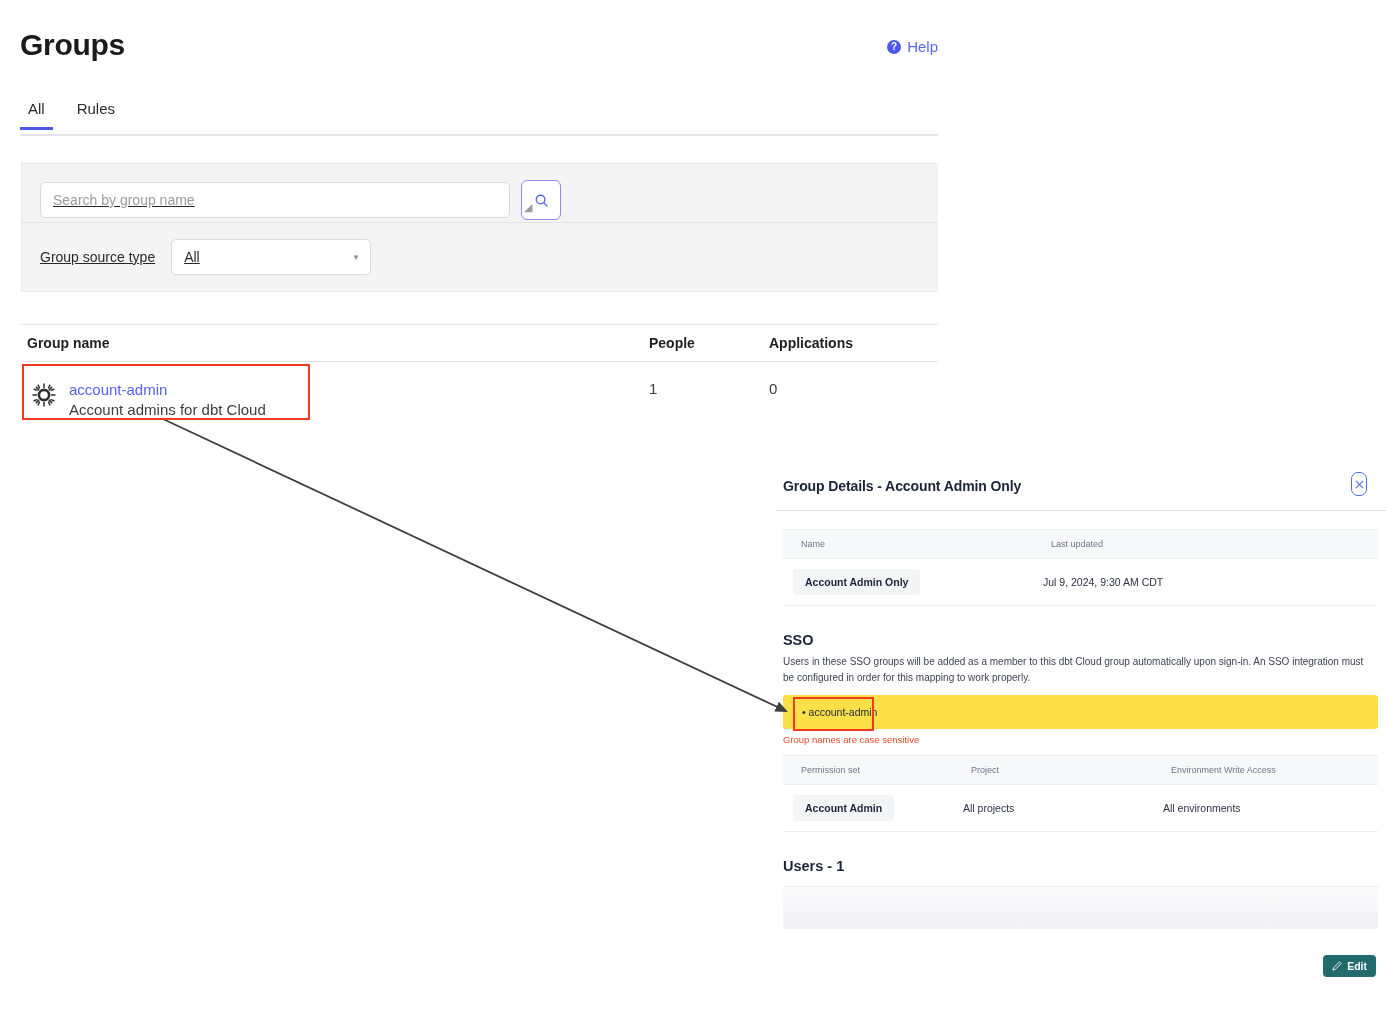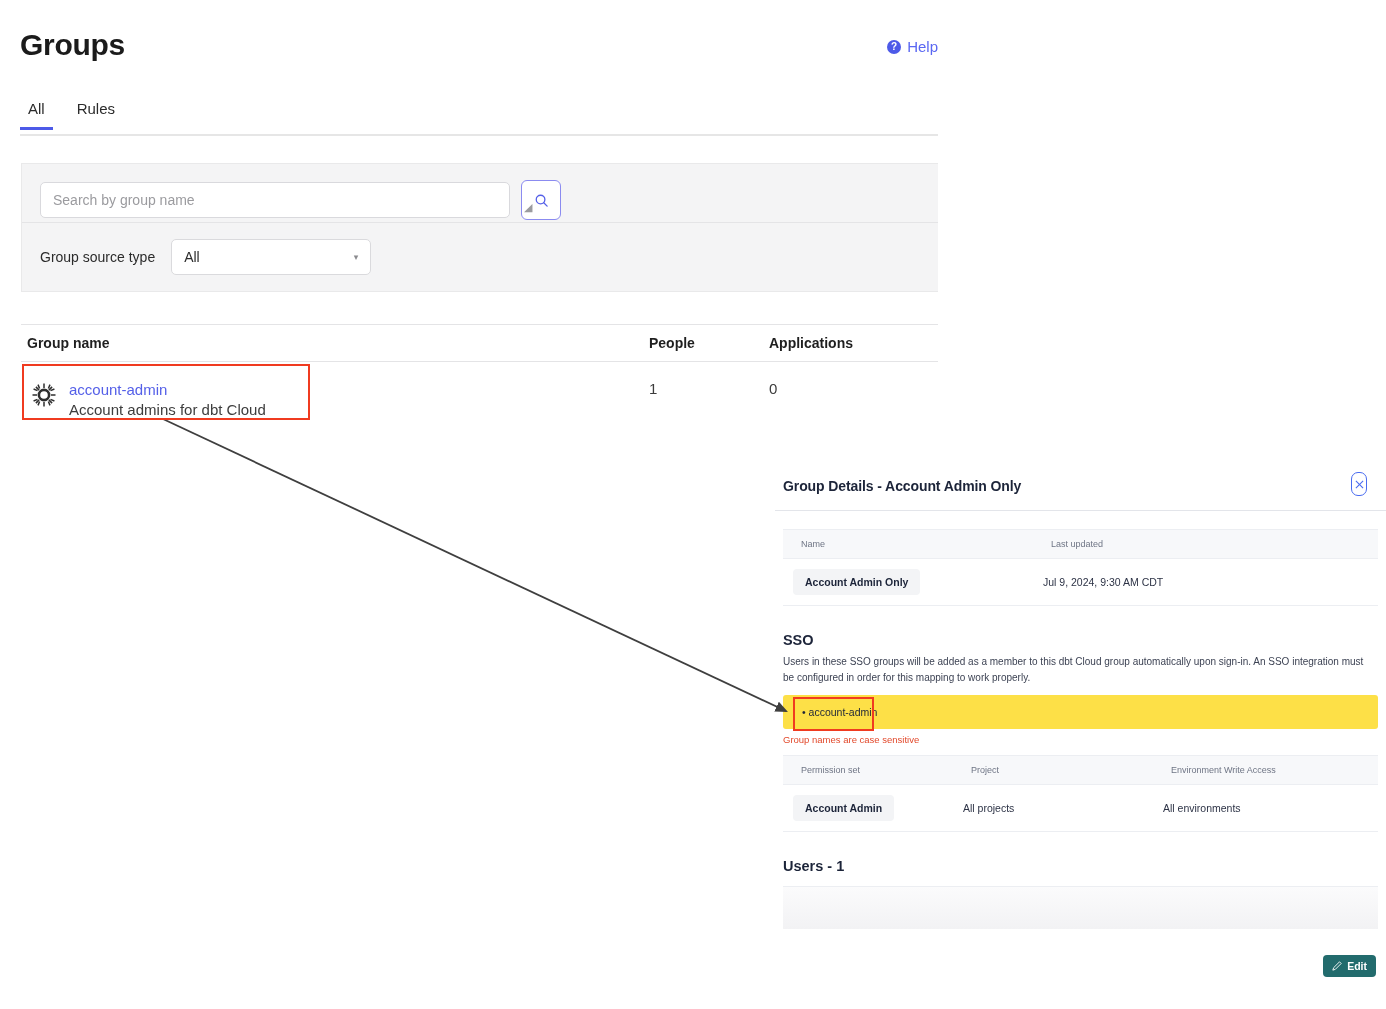--- a/index.html
+++ b/index.html
@@ -84,20 +84,21 @@
   }
 
   
   #filter-panel {
     position: absolute;
     left: 21px; top: 163px;
     width: 1072px;
     background: #f4f4f5;
     border: 1px solid #e9e9ea;
     box-sizing: border-box;
+    text-decoration: underline;
   }
   #search-row {
     display: flex;
     align-items: center;
     padding: 14px 18px 0 18px;
     position: relative;
     height: 44px;
   }
   #search-input {
     width: 470px;

